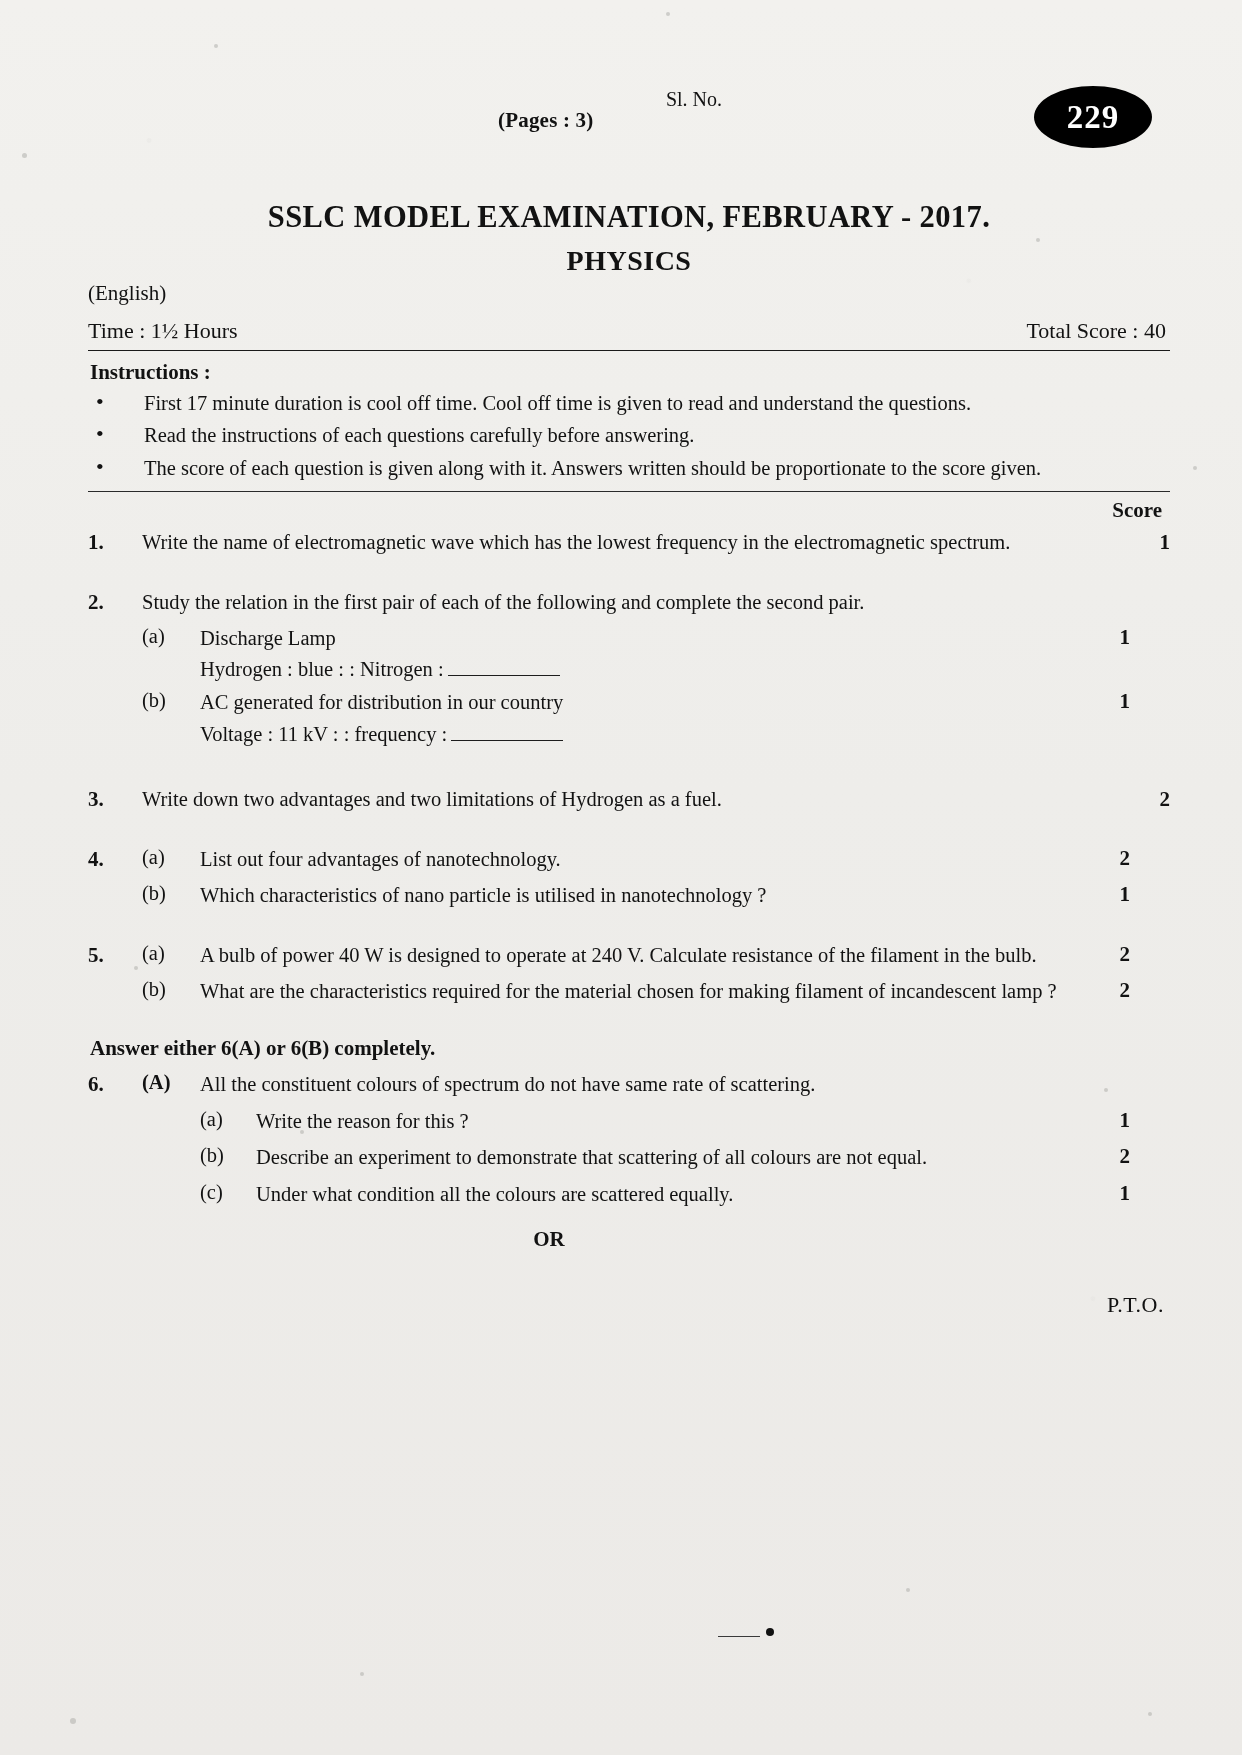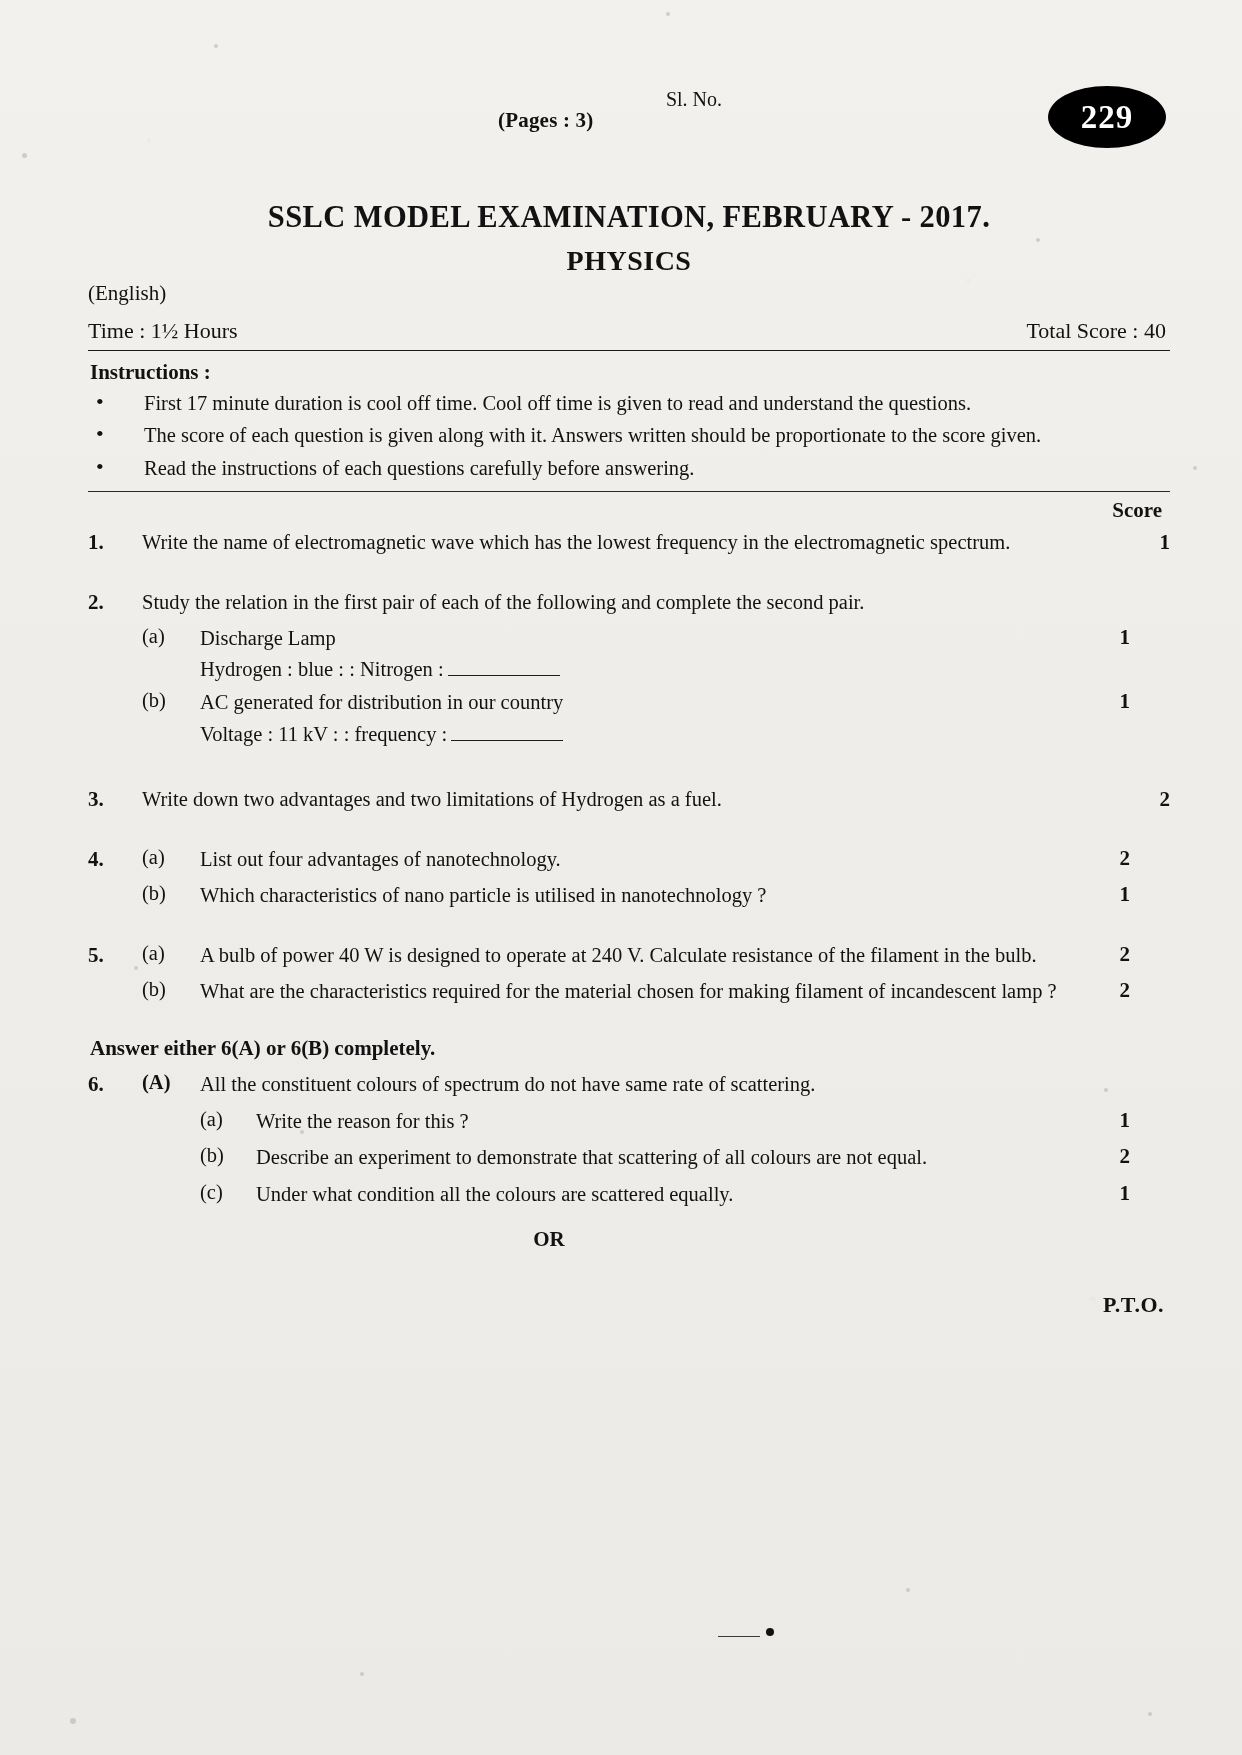--- a/index.html
+++ b/index.html
@@ -47,21 +47,21 @@
   .pages-label {
     position: absolute;
     left: 410px;
     top: 20px;
     font-size: 21px;
     font-weight: bold;
     letter-spacing: .2px;
   }
   .code-badge {
     position: absolute;
-    right: 4px;
+    right: 18px;
     top: -2px;
     width: 118px;
     height: 62px;
     border-radius: 50%;
     background: #000;
     color: #fff;
     display: flex;
     align-items: center;
     justify-content: center;
     font-size: 33px;
@@ -246,21 +246,21 @@
   }
   .or {
     text-align: center;
     font-weight: bold;
     font-size: 21px;
     margin-top: 18px;
     margin-right: 160px;
   }
   .pto {
     text-align: right;
-    font-weight: bold;
+    font-weight: normal;
     font-size: 22px;
     margin-top: 40px;
     padding-right: 6px;
     letter-spacing: .5px;
   }
   .footer-mark {
     position: absolute;
     left: 718px;
     top: 1628px;
     width: 56px;
@@ -315,22 +315,22 @@
 
   <div class="time-row">
     <span>Time : 1½ Hours</span>
     <span>Total Score : 40</span>
   </div>
   <hr class="rule">
 
   <div class="instructions-head">Instructions :</div>
   <ul class="instructions">
     <li>First 17 minute duration is cool off time.  Cool off time is given to read and understand the questions.</li>
+    <li>Read the instructions of each questions carefully before answering.</li>
     <li>The score of each question is given along with it.  Answers written should be proportionate to the score given.</li>
-    <li>Read the instructions of each questions carefully before answering.</li>
   </ul>
   <hr class="rule thin">
 
   <div class="score-head">Score</div>
 
   <div class="qlist">
 
     <div class="q">
       <div class="q-num">1.</div>
       <div class="q-body">

